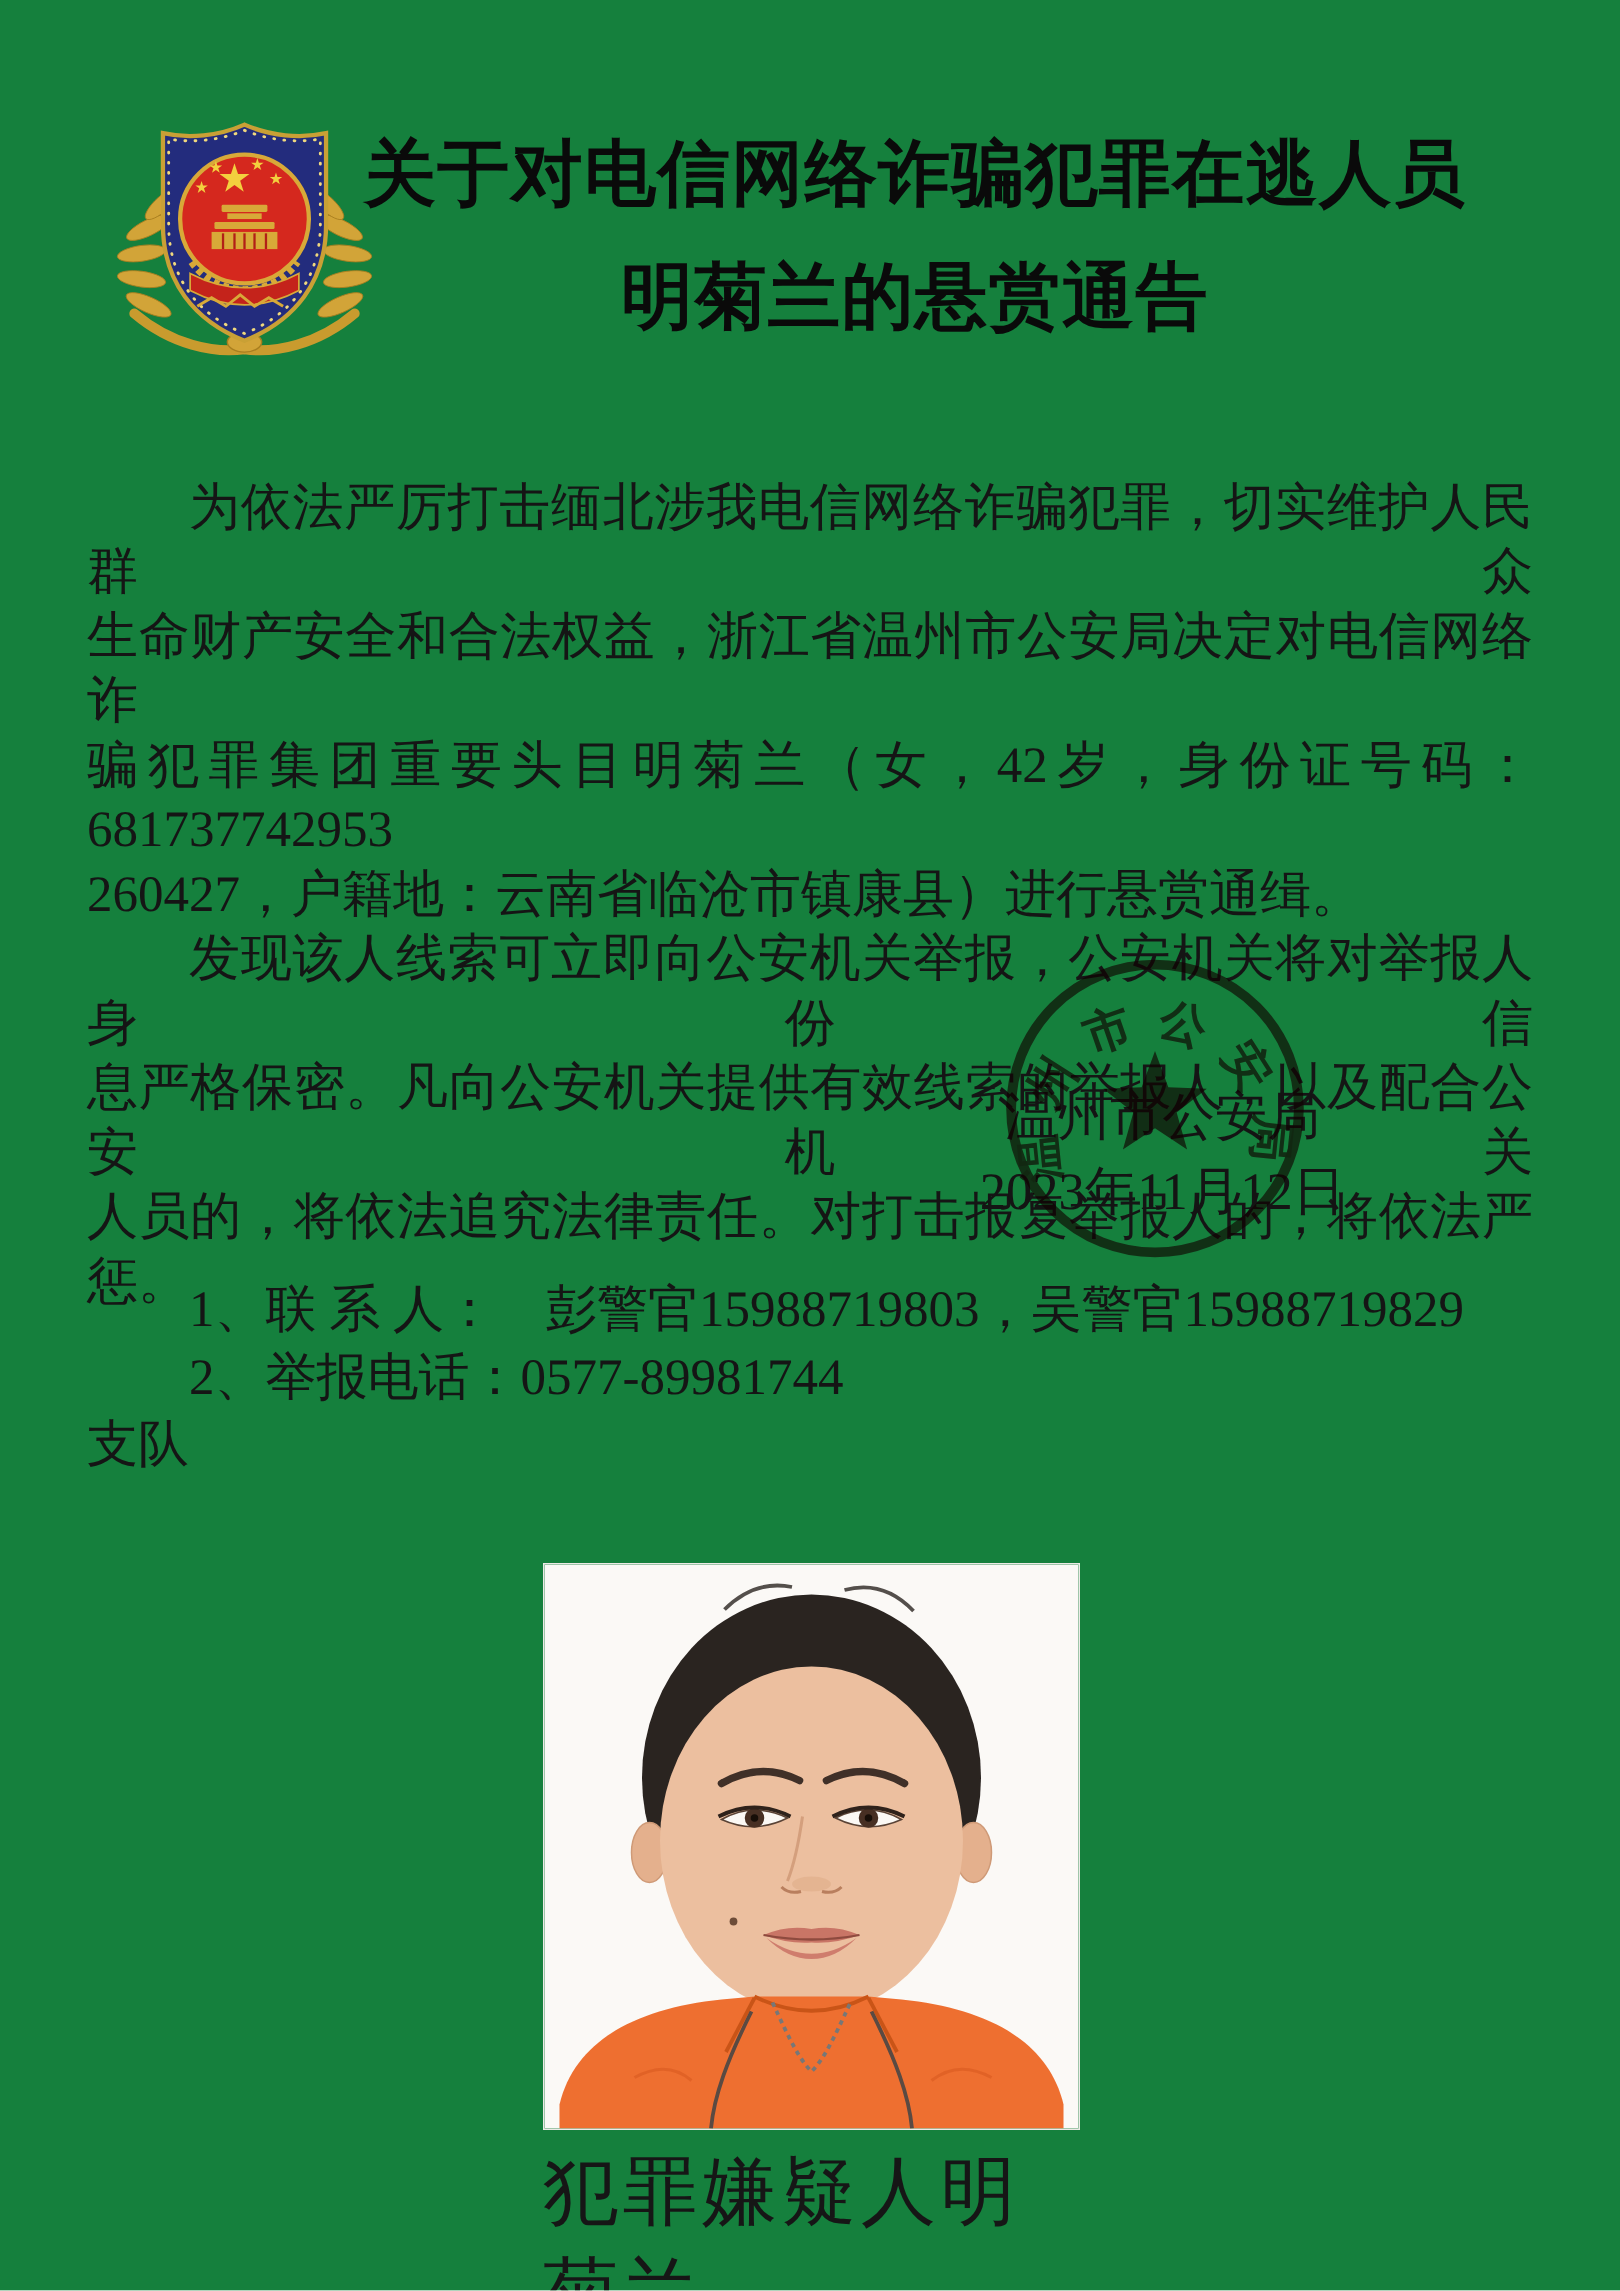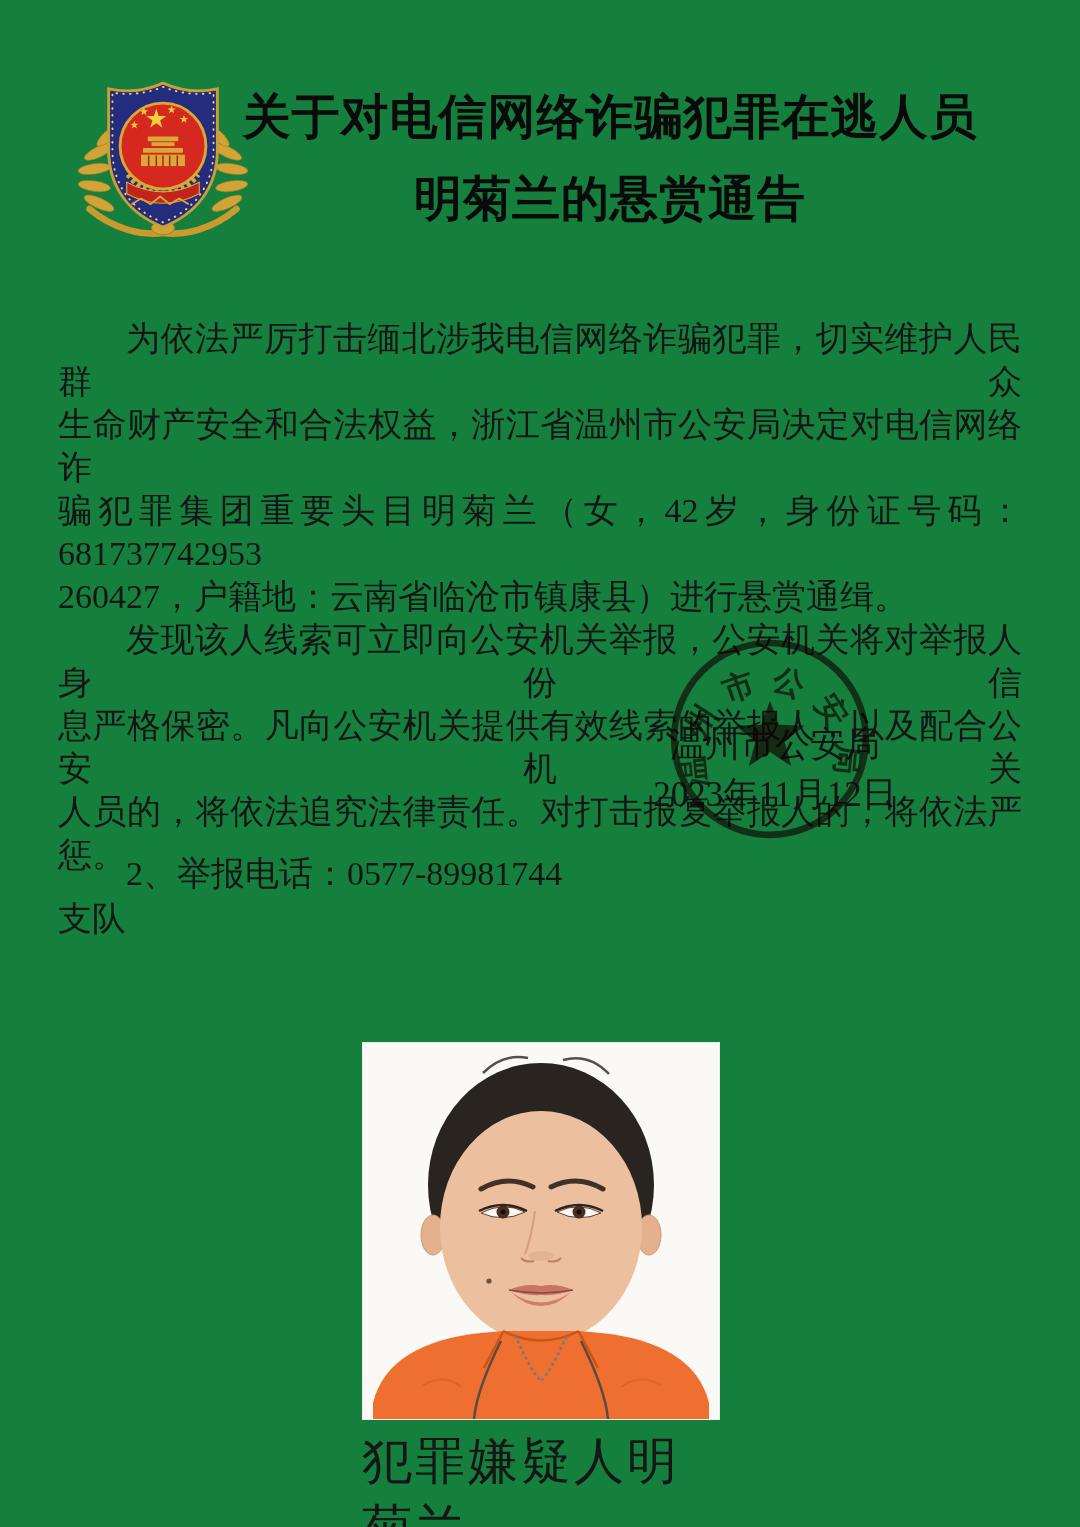--- a/index.html
+++ b/index.html
@@ -117,20 +117,21 @@
       <circle cx="105" cy="104" r="95" fill="none" stroke="#c23a31" stroke-width="6.5" opacity="0.9"></circle>
       <path id="sealArc" d="M 45,150 A 66,66 0 1 1 165,150" fill="none"></path>
       <text font-size="31" fill="#c23a31" letter-spacing="13" opacity="0.92" font-family="'Liberation Serif','DejaVu Serif',serif" font-weight="bold">
         <textPath href="#sealArc" xlink:href="#sealArc" startOffset="50%" text-anchor="middle">温州市公安局</textPath>
       </text>
       <polygon fill="#c23a31" opacity="0.92" points="105,66 113.8,89.9 139.2,90.9 119.3,106.6 126.2,131.1 105,117 83.8,131.1 90.7,106.6 70.8,90.9 96.2,89.9"></polygon>
     </svg>
   </div>
 
   <div class="contacts">
+    <div class="c-line">1、联 系 人：　彭警官15988719803，吴警官15988719829</div>
     <div class="c-line">2、举报电话：0577-89981744</div>
     <div class="c-line wrap">支队</div>
   </div>
 
   <div class="photo">
     <svg viewBox="0 0 356 376" width="356" height="376" aria-hidden="true">
       <rect x="0" y="0" width="356" height="376" fill="#fbf9f6"></rect>
 
       <ellipse cx="178" cy="142" rx="113" ry="122" fill="#2a2420"></ellipse>
       <path d="M120,30 Q140,10 165,15" fill="none" stroke="#2a2420" stroke-width="2.5" opacity="0.8"></path>

